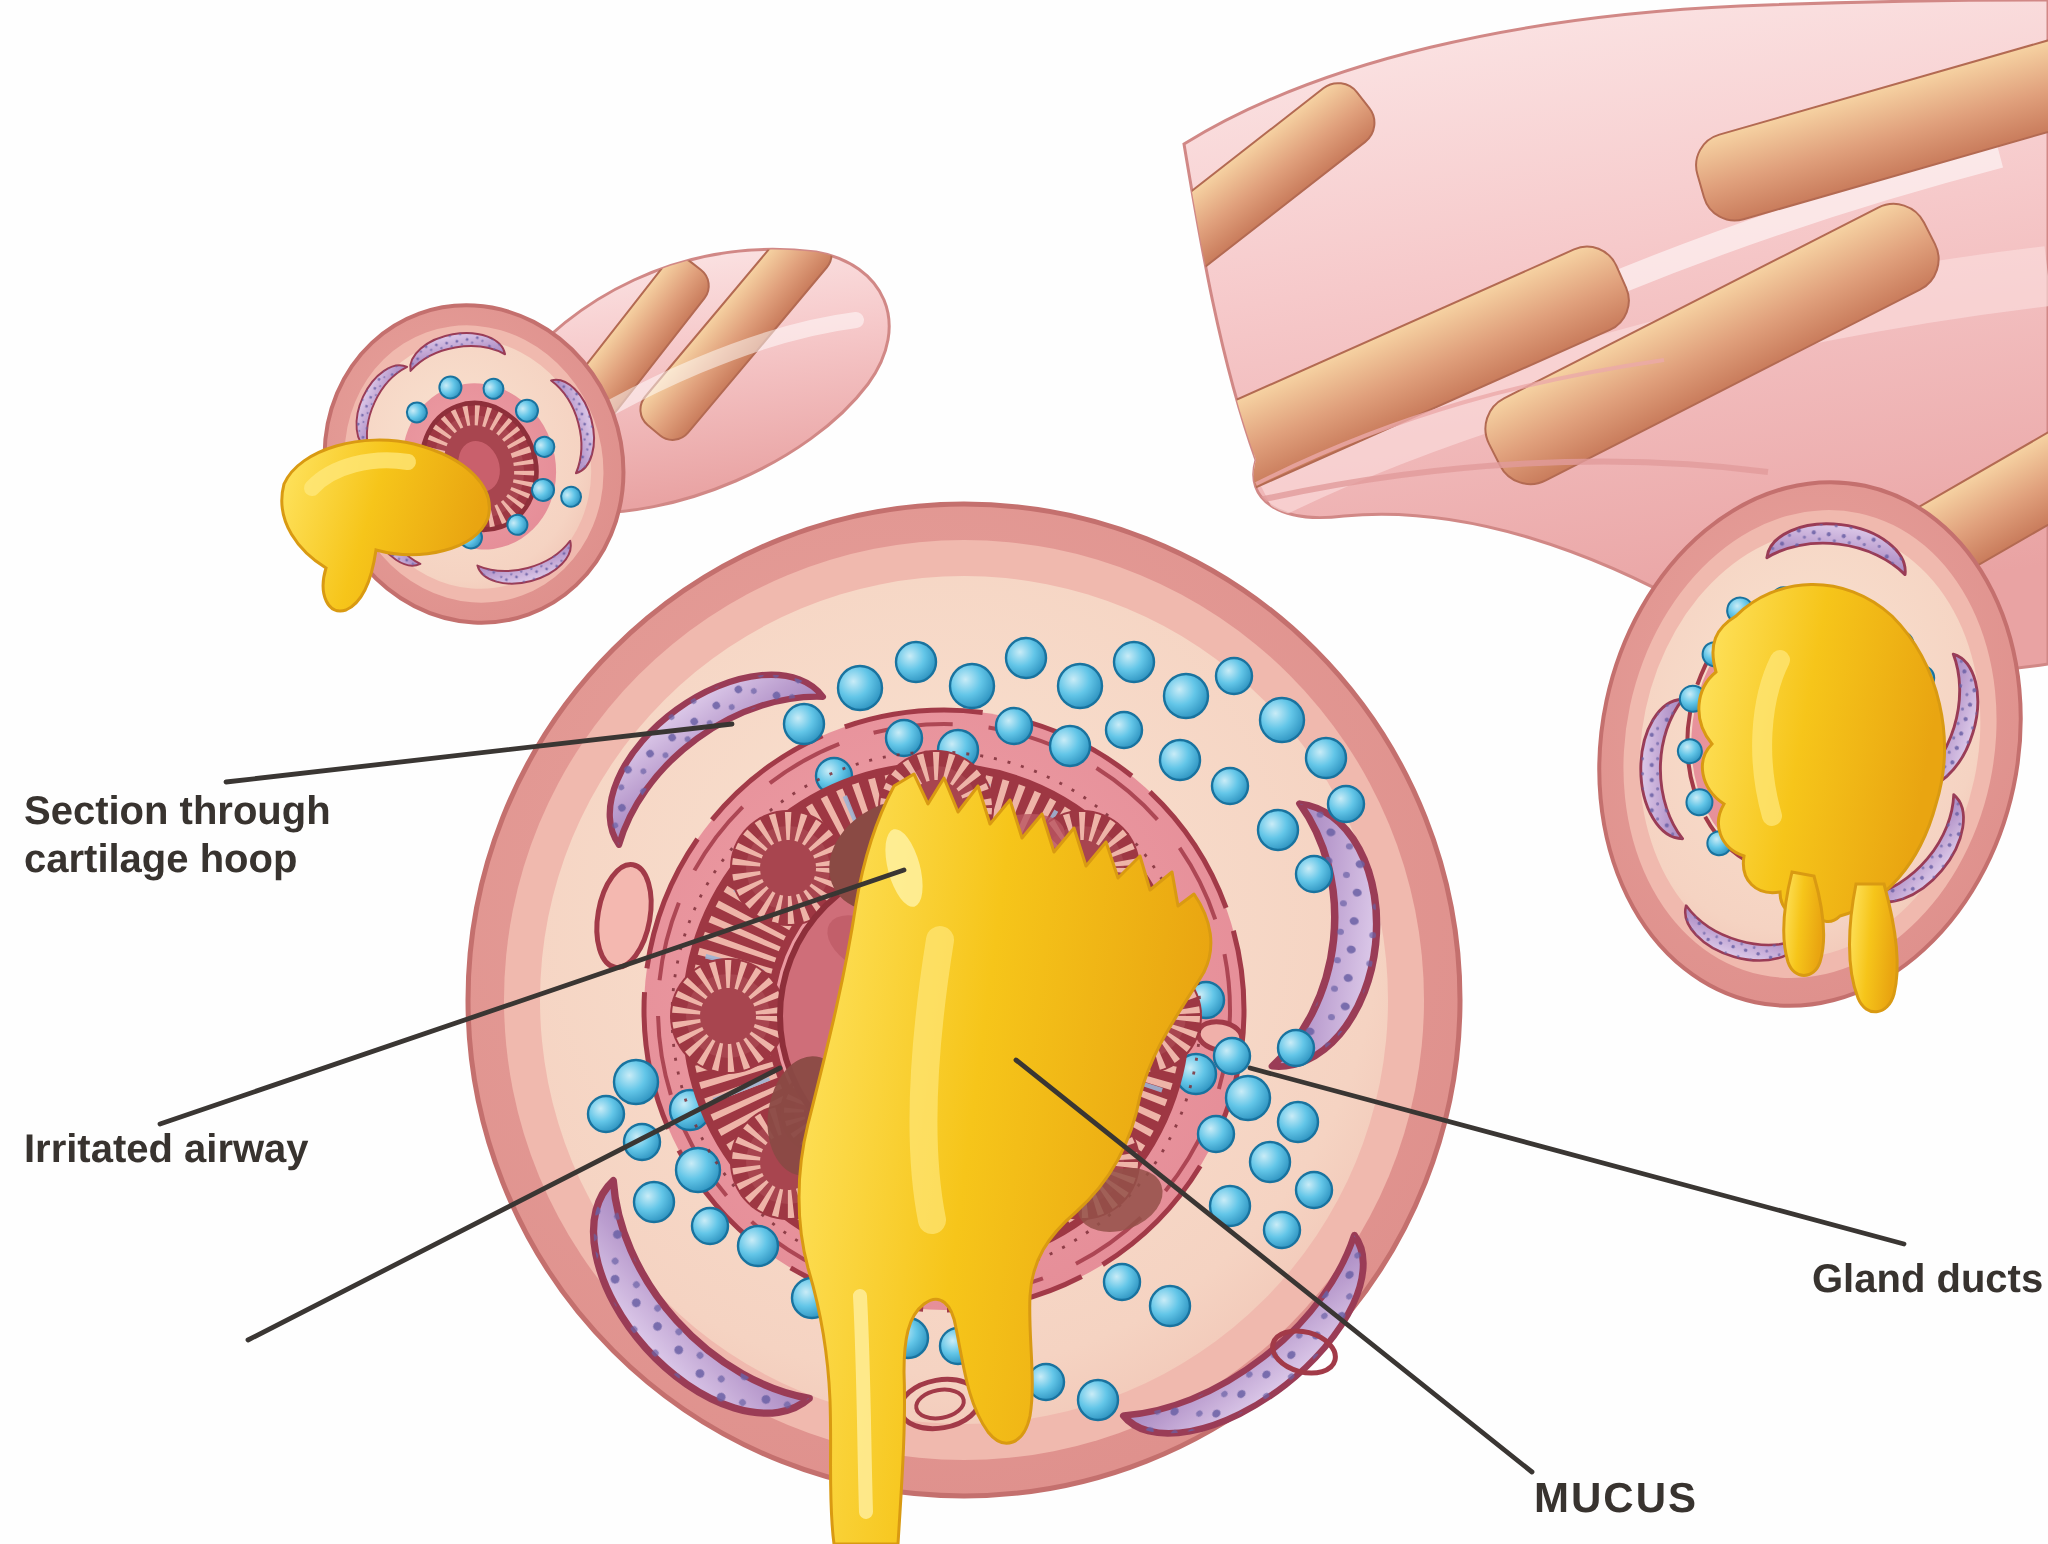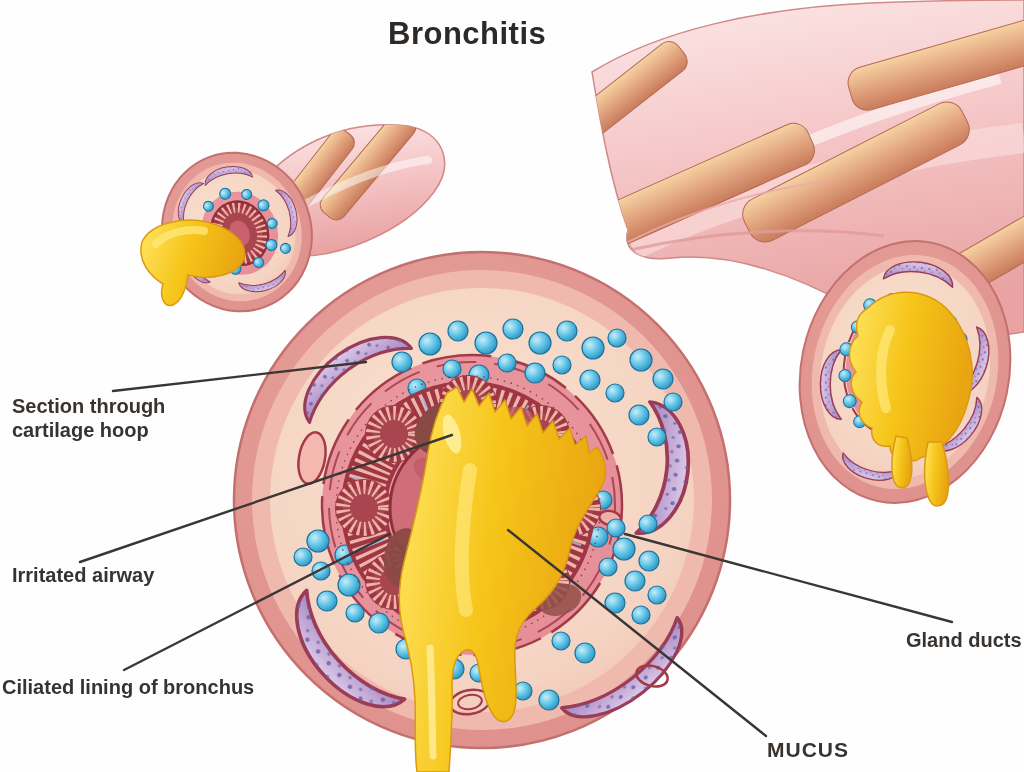--- a/index.html
+++ b/index.html
@@ -372,20 +372,18 @@
 
   <g stroke="#3a3633" stroke-width="2.4" stroke-linecap="round">
     <line x1="113" y1="391" x2="366" y2="362"></line>
     <line x1="80" y1="562" x2="452" y2="435"></line>
     <line x1="124" y1="670" x2="390" y2="534"></line>
     <line x1="625" y1="534" x2="952" y2="622"></line>
     <line x1="508" y1="530" x2="766" y2="736"></line>
   </g>
 </svg>
 
-<div id="title">Bronchitis</div>
 <div id="lbl-cartilage" class="lbl">Section through cartilage hoop</div>
 <div id="lbl-irritated" class="lbl">Irritated airway</div>
-<div id="lbl-ciliated" class="lbl">Ciliated lining of bronchus</div>
 <div id="lbl-gland" class="lbl">Gland ducts</div>
 <div id="lbl-mucus" class="lbl">MUCUS</div>
 
 </div>
 
 </body></html>

